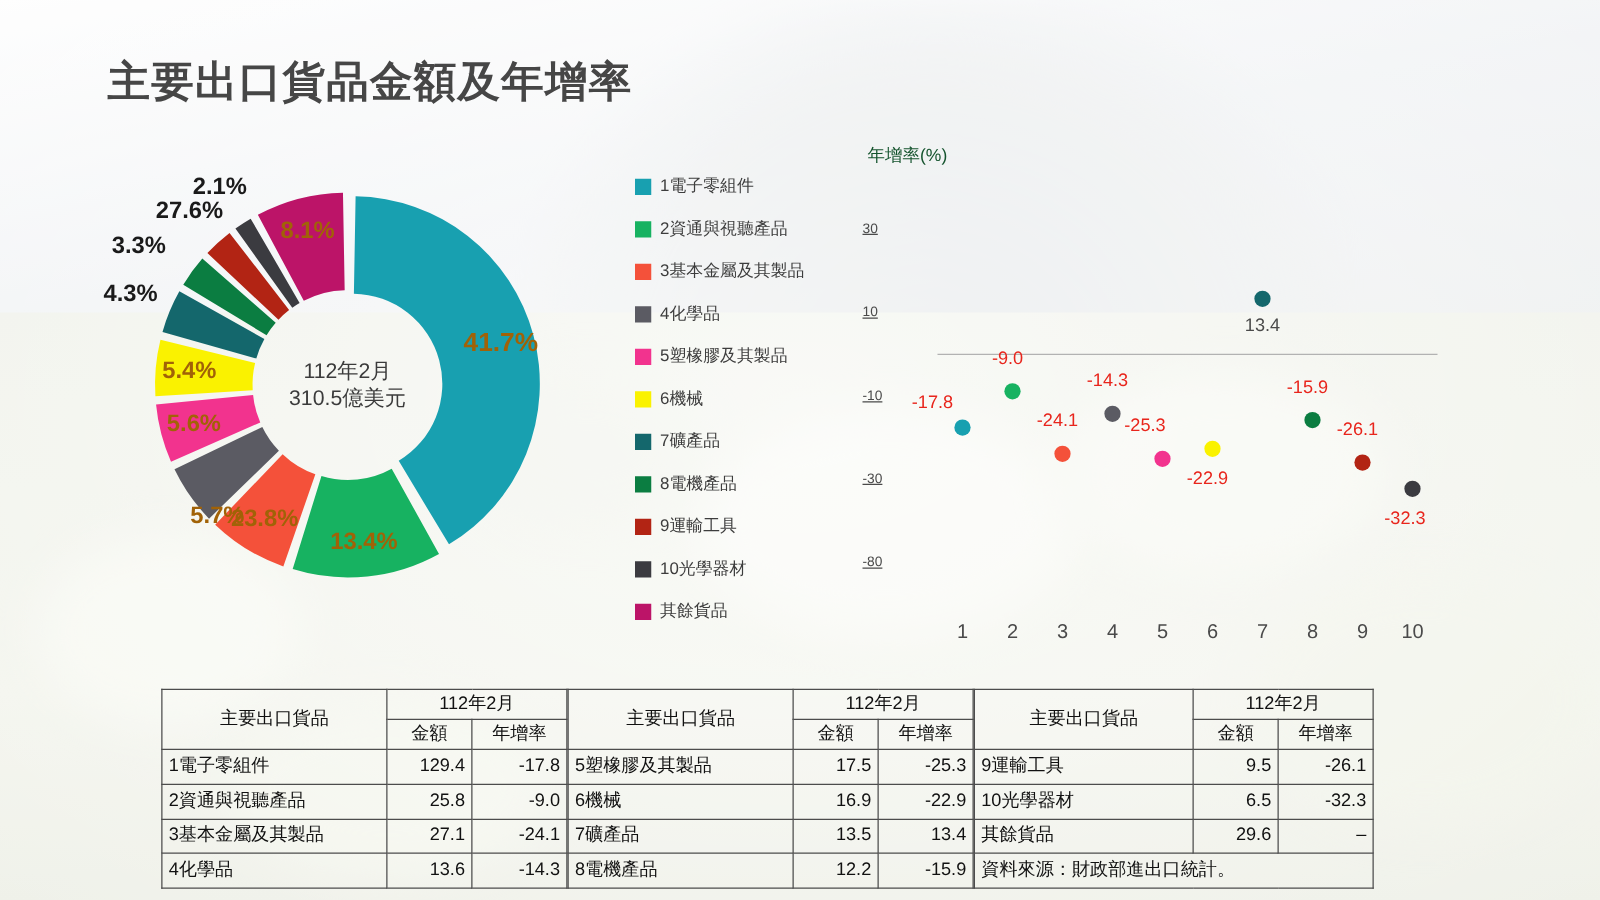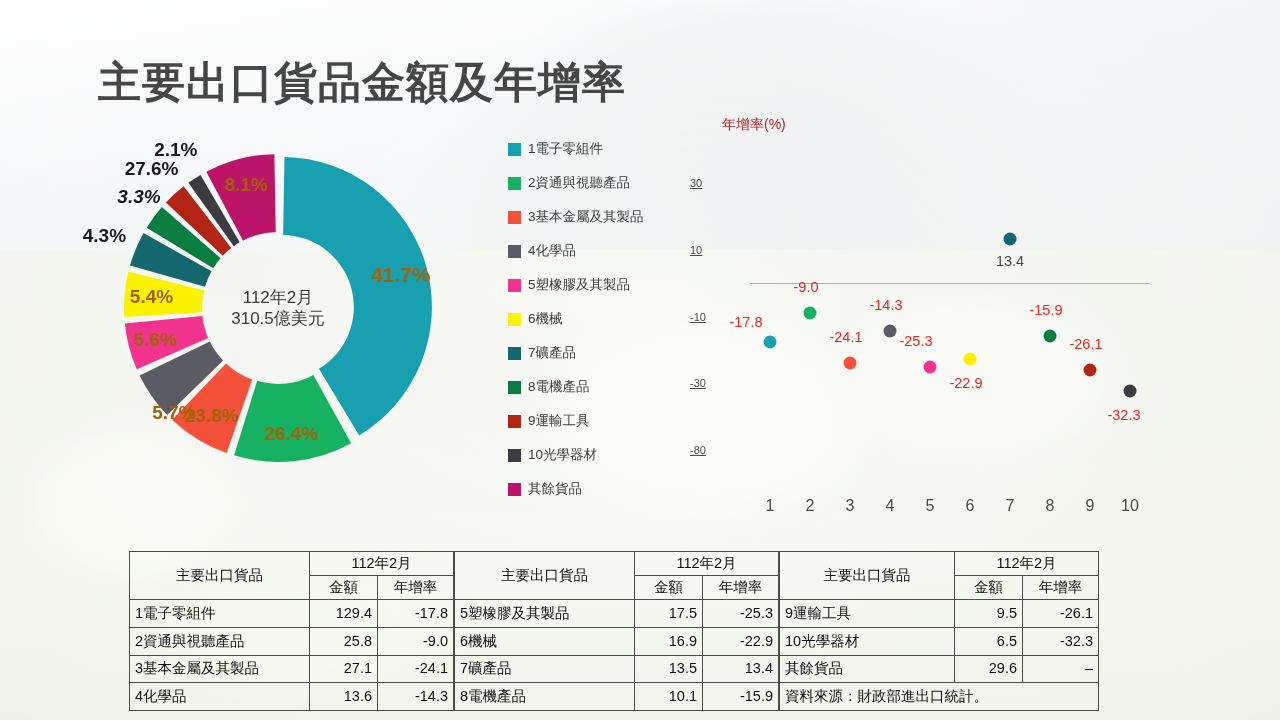--- a/index.html
+++ b/index.html
@@ -25,24 +25,23 @@
     filter:blur(10px);
   }
   #bg .vig{
     position:absolute;inset:0;
     background:radial-gradient(ellipse at 50% 45%,rgba(255,255,255,.55) 0%,rgba(255,255,255,.25) 55%,rgba(255,255,255,0) 100%);
   }
   #bg .wash{position:absolute;inset:0;background:rgba(255,255,255,.42);}
 
   
   #title{
-    position:absolute;left:98px;top:43px;z-index:5;
-    font-size:43px;font-weight:bold;color:#464646;letter-spacing:1px;
+    position:absolute;left:86px;top:43px;z-index:5;
+    font-size:34px;font-weight:bold;color:#464646;letter-spacing:1px;
     white-space:nowrap;
-    margin-top:11px;
   }
 
   
   #donut-wrap{position:absolute;left:68px;top:108px;width:420px;height:400px;z-index:4;}
   #donut-svg{position:absolute;left:0;top:0;}
   .donut-pct{
     position:absolute;font-size:19px;font-weight:bold;color:#a16207;white-space:nowrap;
     transform:translate(-50%,-50%);
   }
   .donut-pct.big{font-size:21px;}
@@ -52,21 +51,21 @@
   }
 
   
   #legend{position:absolute;left:508px;top:132px;z-index:5;}
   .legend-row{display:flex;align-items:center;height:34px;}
   .legend-sw{width:13px;height:13px;margin-right:7px;flex:0 0 auto;}
   .legend-lb{font-size:13.5px;color:#3d3d3d;white-space:nowrap;}
 
   
   #scatter{position:absolute;left:672px;top:108px;width:500px;height:425px;z-index:4;}
-  #scatter-title{position:absolute;left:22px;top:8px;font-size:14px;color:#b91c1c;white-space:nowrap;margin-left:28px;}
+  #scatter-title{position:absolute;left:22px;top:8px;font-size:14px;color:#14532d;white-space:nowrap;}
   .ytick{position:absolute;font-size:11px;color:#4a4a4a;transform:translateY(-50%);white-space:nowrap;text-decoration:underline;}
   .xtick{position:absolute;font-size:16px;color:#4a4a4a;transform:translateX(-50%);white-space:nowrap;}
   #zeroline{position:absolute;height:1px;background:#b2b2b2;}
   .dot{position:absolute;width:13px;height:13px;border-radius:50%;transform:translate(-50%,-50%);}
   .dlabel{position:absolute;font-size:14.5px;white-space:nowrap;transform:translate(-50%,-50%);}
   .dlabel.neg{color:#e8251c;}
   .dlabel.pos{color:#4a4a4a;}
 
   
   #table-zone{position:absolute;left:129px;top:551px;width:1031px;height:160px;z-index:6;
@@ -116,27 +115,27 @@
       <path d="M 78.60431942314761 119.70847910900082 A 150 150 0 0 1 93.85586136268056 98.89563678337568 L 152.5730602668726 150.24045690036067 A 72 72 0 0 0 145.2523201358968 160.23062121666075 Z" fill="#0B7D41"></path>
       <path d="M 97.90720655847596 94.41883145950321 A 150 150 0 0 1 115.6156386872042 78.32925646862932 L 163.29677557300755 140.058578393281 A 72 72 0 0 0 154.79672815121802 147.78157438890048 Z" fill="#B22414"></path>
       <path d="M 120.33117768882978 74.80377844134507 A 150 150 0 0 1 132.53036942149106 66.90962497135496 L 171.68455827906394 134.37035054487302 A 72 72 0 0 0 165.8289462473865 138.15954421046828 Z" fill="#3B3B40"></path>
       <path d="M 138.27099677056376 63.84760996526242 A 150 150 0 0 1 206.37619698560647 46.151401474785416 L 207.73748468771453 124.13952169698393 A 72 72 0 0 0 175.04698858449402 132.6337017724129 Z" fill="#BC1468"></path>
     </svg>
   <div id="donut-center">
     <div>112年2月</div>
     <div>310.5億美元</div>
   </div>
 <div class="donut-pct big" style="left: 332.664px; top: 167.098px;">41.7%</div>
-    <div class="donut-pct" style="left: 223.13px; top: 326.319px;">26.4%</div>
+    <div class="donut-pct" style="left: 223.13px; top: 326.319px;">13.4%</div>
     <div class="donut-pct" style="left: 143.702px; top: 308.322px;">23.8%</div>
     <div class="donut-pct" style="left: 105.936px; top: 272.799px; margin-top: 32px;">5.7%</div>
     <div class="donut-pct" style="left: 87.1319px; top: 232.132px;">5.6%</div>
     <div class="donut-pct" style="left: 83.5077px; top: 188.656px;">5.4%</div>
     <div class="donut-pct" style="left: 36.3954px; top: 127.851px; color: rgb(26, 26, 26);">4.3%</div>
-    <div class="donut-pct" style="left: 71px; top: 88.8767px; color: rgb(26, 26, 26); font-style: italic;">3.3%</div>
+    <div class="donut-pct" style="left: 43px; top: 88.8767px; color: rgb(26, 26, 26);">3.3%</div>
     <div class="donut-pct" style="left: 83.5762px; top: 60.8561px; color: rgb(26, 26, 26);">27.6%</div>
     <div class="donut-pct" style="left: 107.864px; top: 42.1641px; color: rgb(26, 26, 26);">2.1%</div>
     <div class="donut-pct" style="left: 178.061px; top: 77.0816px;">8.1%</div>
   </div>
 
 <div id="legend">
     <div class="legend-row">
       <span class="legend-sw" style="background: rgb(24, 160, 176);"></span>
       <span class="legend-lb">1電子零組件</span>
     </div>
@@ -280,21 +279,21 @@
           <td class="num">16.9</td>
           <td class="num">-22.9</td>
         </tr>
         <tr>
           <td class="name">7礦產品</td>
           <td class="num">13.5</td>
           <td class="num">13.4</td>
         </tr>
         <tr>
           <td class="name">8電機產品</td>
-          <td class="num">10.1</td>
+          <td class="num">12.2</td>
           <td class="num">-15.9</td>
         </tr>
       </tbody>
   </table>
 
   <table class="blk b3">
     <thead>
       <tr>
         <th class="hdr-item" rowspan="2">主要出口貨品</th>
         <th colspan="2">112年2月</th>

